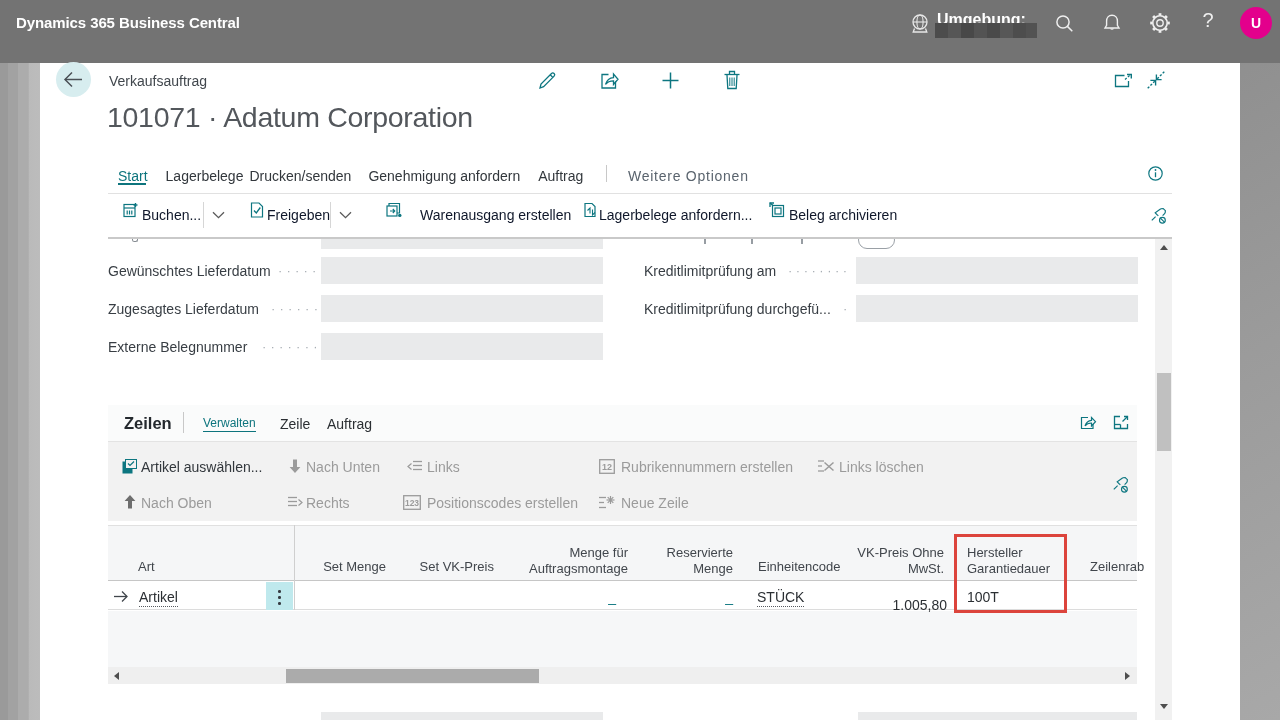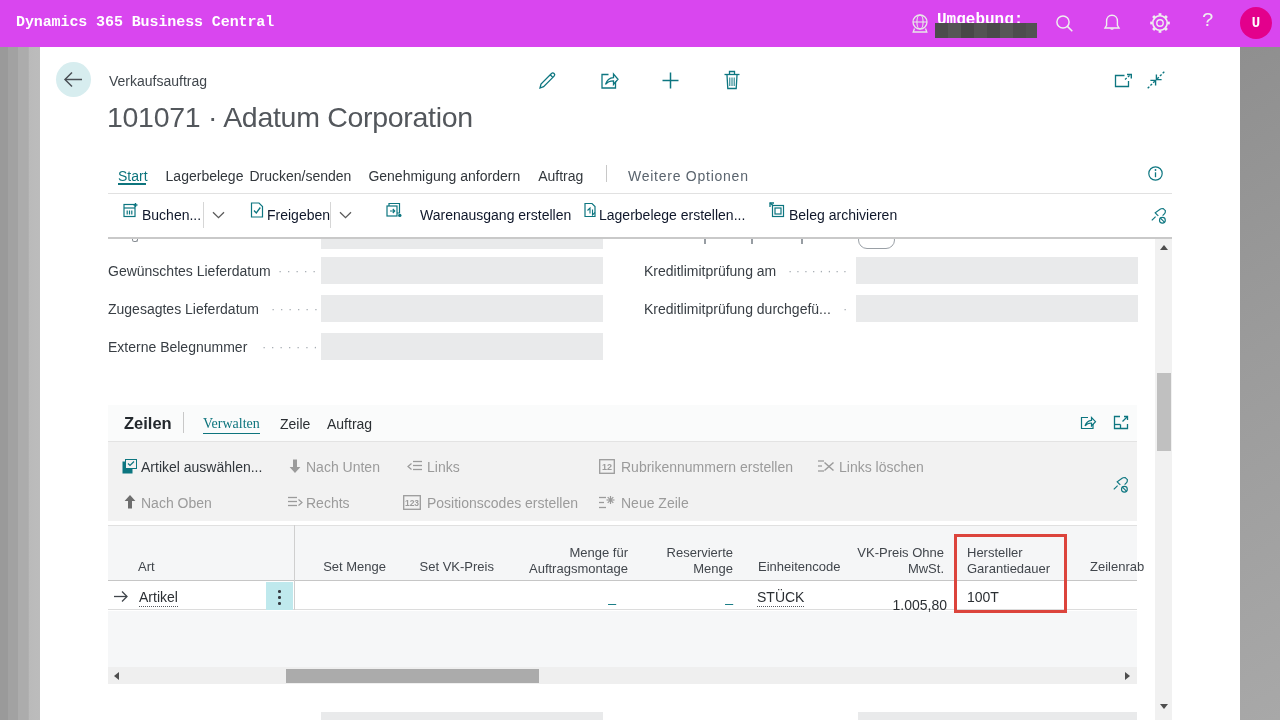--- a/index.html
+++ b/index.html
@@ -9,21 +9,21 @@
   span.abs { white-space:nowrap; }
   svg { display:block; }
 </style>
 </head>
 <body>
 <div class="abs" style="left:0;top:0;width:1280px;height:720px;">
 
   <div class="abs" style="left:0;top:47px;width:40px;height:673px;background:linear-gradient(to right,#9a9a9a 0%,#9a9a9a 19%,#a2a2a2 20%,#a2a2a2 44%,#acacac 45%,#acacac 71%,#bababa 72%,#bcbcbc 100%);"></div>
   <div class="abs" style="left:1240px;top:47px;width:40px;height:673px;background:linear-gradient(150deg,#8f8f8f 0%,#9b9b9b 45%,#a8a8a8 100%);"></div>
 
-  <div class="abs" style="left:0;top:0;width:1280px;height:47px;background:#d946ef;font-family:Liberation Mono, monospace;">
+  <div class="abs" style="left:0;top:0;width:1280px;height:63px;background:#737373;">
     <div class="abs" style="left:16px;top:14px;font-size:15px;font-weight:bold;color:#fff;letter-spacing:-0.1px;">Dynamics 365 Business Central</div>
 
     <svg class="abs" style="left:909px;top:13px;" width="22" height="21" viewBox="0 0 22 21">
       <circle cx="11" cy="9" r="7" fill="none" stroke="#e8e8e8" stroke-width="1.3"></circle>
       <ellipse cx="11" cy="9" rx="3.1" ry="7" fill="none" stroke="#e8e8e8" stroke-width="1.1"></ellipse>
       <line x1="4" y1="9" x2="18" y2="9" stroke="#e8e8e8" stroke-width="1.1"></line>
       <path d="M5.5 15.5 L4.2 19 L17.8 19 L16.5 15.5" fill="none" stroke="#e8e8e8" stroke-width="1.3"></path>
     </svg>
     <div class="abs" style="left:937px;top:11px;font-size:16px;font-weight:bold;color:#fff;">Umgebung:</div>
     <div class="abs" style="left:935px;top:23px;width:102px;height:15px;background:repeating-linear-gradient(90deg,#4c4c4c 0 13px,#565656 13px 26px,#484848 26px 39px,#535353 39px 52px,#4a4a4a 52px 65px,#575757 65px 78px,#4d4d4d 78px 91px,#525252 91px 102px);"></div>
@@ -169,21 +169,21 @@
         <circle cx="13.8" cy="13.4" r="1.7" fill="#0d7680" stroke="none"></circle>
       </g>
     </svg>
     <span class="abs" style="left:312px;top:13px;">Warenausgang erstellen</span>
     <svg class="abs" style="left:475px;top:8px;" width="16" height="16" viewBox="0 0 16 16">
       <g stroke="#0d7680" stroke-width="1.2" fill="none">
         <path d="M2 1.5 L9 1.5 L12 4.5 L12 14.5 L2 14.5 Z"></path>
         <path d="M4.5 8.5 L7 6 L7 11.5 M9.5 7.5 L9.5 13 L12 10.5" stroke-width="1.1"></path>
       </g>
     </svg>
-    <span class="abs" style="left:491px;top:13px;">Lagerbelege erstellen...</span>
+    <span class="abs" style="left:491px;top:13px;">Lagerbelege anfordern...</span>
     <svg class="abs" style="left:661px;top:8px;" width="17" height="16" viewBox="0 0 17 16">
       <g stroke="#0d7680" stroke-width="1.2" fill="none">
         <rect x="3.5" y="3.5" width="11" height="11"></rect>
         <rect x="6" y="6" width="6" height="6"></rect>
         <path d="M1 5 L1 1 L5 1" stroke-width="1.3"></path>
         <path d="M1 1 L4 3.5" stroke-width="1.6"></path>
       </g>
     </svg>
     <span class="abs" style="left:681px;top:13px;">Beleg archivieren</span>
     <svg class="abs" style="left:1042px;top:13px;" width="17" height="18" viewBox="0 0 17 18">
@@ -224,21 +224,21 @@
     <div class="abs" style="left:644px;top:301px;">Kreditlimitprüfung durchgefü...</div>
     <div class="abs" style="left:843px;top:301px;color:#a7adb3;font-size:13px;">·</div>
     <div class="abs" style="left:856px;top:295px;width:282px;height:27px;background:#e9eaeb;"></div>
   </div>
 
   <div id="zeilen" style="position:absolute;left:0;top:0;">
 
     <div class="abs" style="left:108px;top:405px;width:1029px;height:37px;background:#fafbfb;"></div>
     <div class="abs" style="left:124px;top:414px;font-size:16.5px;font-weight:bold;color:#24292e;">Zeilen</div>
     <div class="abs" style="left:183px;top:412px;width:1px;height:21px;background:#c8c8c8;"></div>
-    <div class="abs" style="left:203px;top:416px;font-size:14px;color:#0d747d;border-bottom:1.5px solid #0d747d;padding-bottom:1px;font-family:Liberation Serif, serif;">Verwalten</div>
+    <div class="abs" style="left:203px;top:416px;font-size:12px;color:#0d747d;border-bottom:1.5px solid #0d747d;padding-bottom:1px;">Verwalten</div>
     <div class="abs" style="left:280px;top:416px;font-size:14px;color:#2b2f33;">Zeile</div>
     <div class="abs" style="left:327px;top:416px;font-size:14px;color:#2b2f33;">Auftrag</div>
     <svg class="abs" style="left:1080px;top:415px;" width="17" height="15" viewBox="0 0 17 15">
       <g stroke="#0d7680" stroke-width="1.2" fill="none">
         <path d="M8 2.5 L1.5 2.5 L1.5 13.5 L13 13.5 L13 9"></path>
         <path d="M5 11 C6.3 7 8.7 5.6 11.5 5.4 L11.5 2.5 L15.5 6.7 L11.5 10.9 L11.5 8 C9 8 6.7 8.7 5 11 Z"></path>
       </g>
     </svg>
     <svg class="abs" style="left:1113px;top:415px;" width="16" height="15" viewBox="0 0 16 15">
       <g stroke="#0d7680" stroke-width="1.3" fill="none">

